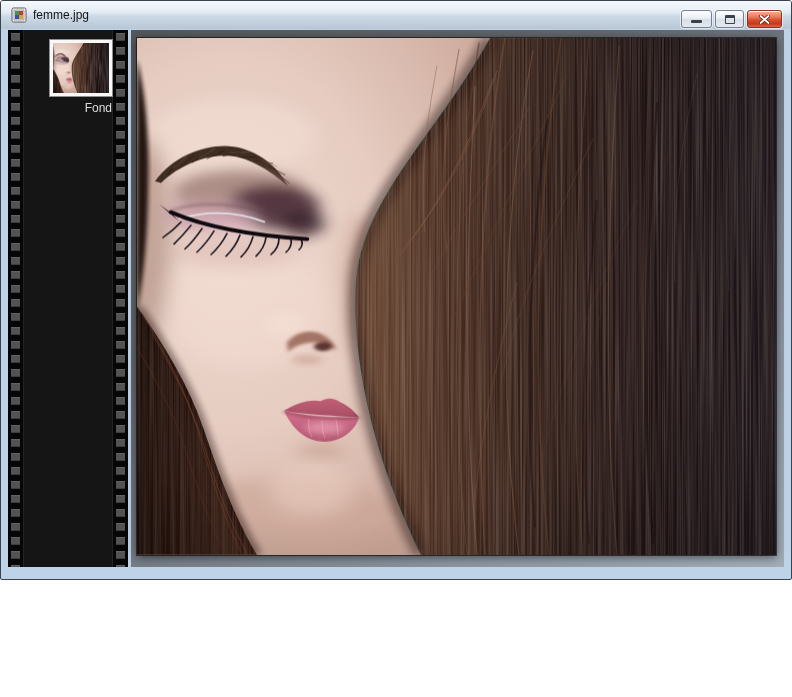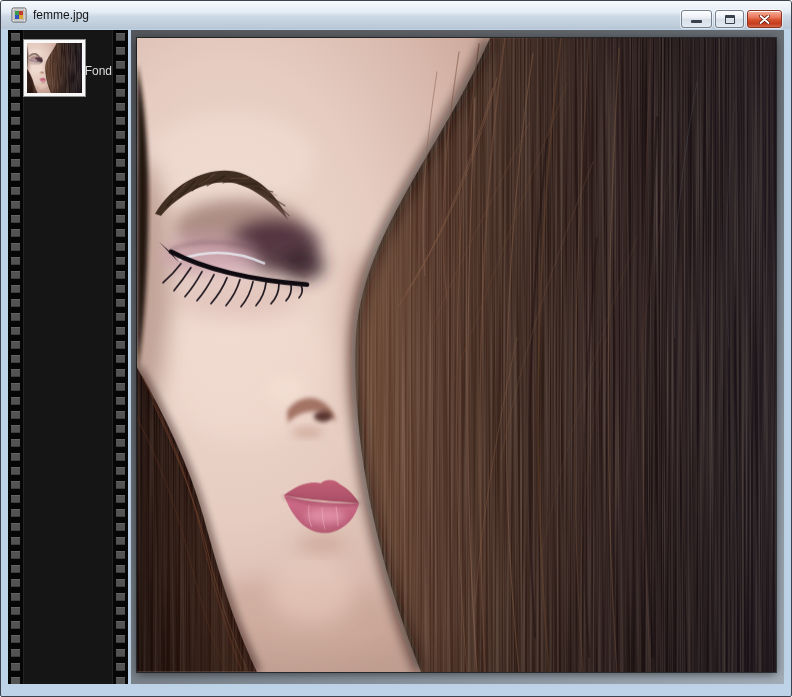--- a/index.html
+++ b/index.html
@@ -1,18 +1,18 @@
 <!DOCTYPE html>
 <html><head>
 <meta charset="utf-8">
 <style>
   html,body{margin:0;padding:0;background:#fff;}
   *{box-sizing:border-box;}
   .window{
-    position:relative;width:792px;height:697px;
+    position:relative;width:792px;height:580px;
     background:#bed3e8;
     border:1px solid #3c434e;border-radius:3px 3px 2px 2px;
     overflow:hidden;
     font-family:"Liberation Sans",sans-serif;
   }
   
   .titlebar{
     position:relative;height:28px;
     background:linear-gradient(#f7fafd,#e3ecf5 40%,#ccd8e5 55%,#b8c7d6);
     display:flex;align-items:center;padding:0 8px 0 10px;
@@ -41,21 +41,21 @@
   
   .filmstrip{width:120px;flex:none;position:relative;background:#151515;overflow:hidden;}
   .perf{
     position:absolute;top:0;bottom:0;width:16px;background-color:#060606;
     background-image:repeating-linear-gradient(to bottom,
       rgba(0,0,0,0) 0 3px,#636363 3px 4px,#535353 4px 10px,#3e3e3e 10px 11px,rgba(0,0,0,0) 11px 14px);
     background-size:9px 100%;background-repeat:no-repeat;background-position:center top;
   }
   .perf.left{left:0;border-right:1px solid #232323;}
   .perf.right{right:0;border-left:1px solid #232323;}
-  .layer{position:absolute;top:10px;left:16px;right:16px;display:flex;flex-direction:row;align-items:center;}
+  .layer{position:absolute;top:10px;left:16px;right:16px;display:flex;flex-direction:column;align-items:flex-end;}
   .thumb{
     width:62px;height:56px;background:#0a0a0a;
     border:3px solid #f8f8f8;outline:1px solid #8f8f8f;cursor:pointer;
   }
   .thumb svg{display:block;width:100%;height:100%;}
   .layer-label{margin-top:5px;font-size:12px;color:#dcdcdc;}
   
   .canvas{
     flex:1;position:relative;
     background:linear-gradient(145deg,#54575b 0%,#63686e 35%,#89939e 75%,#a2adb8 100%);

